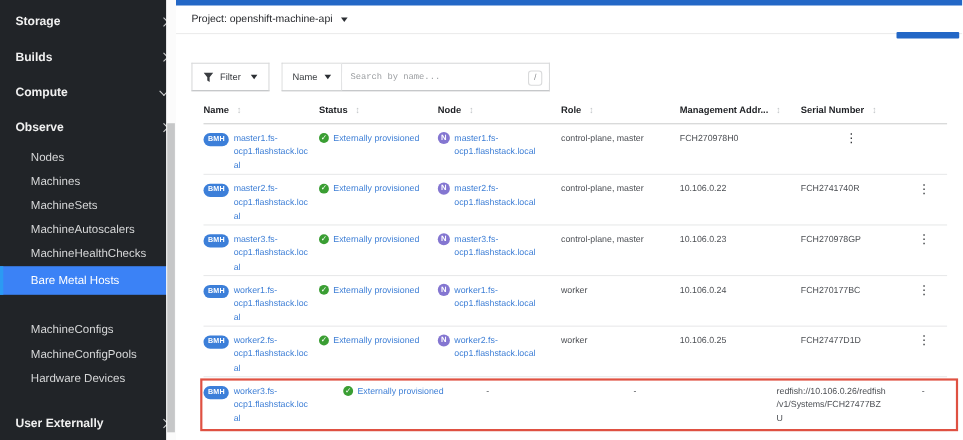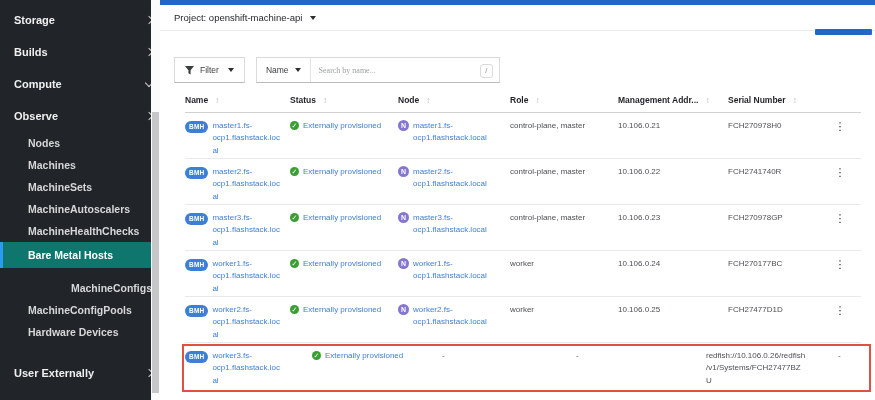--- a/index.html
+++ b/index.html
@@ -13,29 +13,29 @@
     position:absolute; left:0; top:0; bottom:0; width:166px;
     background:#212428; padding-top:4px; color:#f0f0f0;
   }
   .nav-item {
     display:flex; justify-content:space-between; align-items:center;
     padding:10px 14px; font-size:11px; font-weight:700; color:#f0f0f0;
     cursor:pointer;
   }
   .sub-list { padding-bottom:2px; }
   .sub-item {
-    padding:5px 14px 5px 28px; font-size:10.5px; font-weight:700;
+    padding:5px 14px 5px 28px; font-size:10.5px; font-weight:400;
     color:#d6d7d8; cursor:pointer;
   }
   .sub-item.active {
-    background:#0f766e; color:#ffffff;
+    background:#3b82f6; color:#ffffff;
     border-left:3px solid #2b9af3; padding-left:25px;
     padding-top:7px; padding-bottom:7px;
   }
-  .sub-item.group-gap { margin-top:9px;text-align:right; }
+  .sub-item.group-gap { margin-top:21px; }
   .nav-item.section-gap { margin-top:12px; }
   .chev {
     width:6px; height:6px; border-right:1.6px solid #cfd0d1;
     border-bottom:1.6px solid #cfd0d1; flex:0 0 auto;
   }
   .chev.right { transform:rotate(-45deg); }
   .chev.down  { transform:rotate(45deg); margin-top:-3px; }
   
   .side-scroll {
     position:absolute; left:151px; top:0; bottom:0; width:9px; background:#fbfbfb;
@@ -76,21 +76,21 @@
   }
   .name-select {
     display:flex; align-items:center; gap:6px; padding:0 9px;
     border-right:1px solid #e2e3e4; font-size:8.5px; color:#3a3d41;
     background:#fff; border-top:0; border-left:0; border-bottom:0;
     font-family:inherit; cursor:pointer;
   }
   .search-wrap { position:relative; display:flex; align-items:center; }
   .search-wrap input {
     width:188px; border:0; outline:none; font-size:8px; padding:0 24px 0 8px;
-    color:#3a3d41; font-family:Liberation Serif, serif;
+    color:#3a3d41; font-family:Liberation Mono, monospace;
   }
   .search-wrap input::placeholder { color:#9b9ea1; }
   .kbd {
     position:absolute; right:6px; top:6px; height:14px; line-height:12px;
     border:1px solid #d9dadb; border-radius:3px; padding:0 4px;
     font-size:8px; color:#8a8d90; background:#fff;
   }
   
   .table { position:relative; margin:7px 14px 0 25px; }
   .grid-row {
@@ -252,21 +252,20 @@
             </div>
             <div class="cell flexcell">
               <span class="check-circle">✓</span>
               <span class="link">Externally provisioned</span>
             </div>
             <div class="cell flexcell">
               <span class="node-circle">N</span>
               <span class="link wrap-node">master1.fs-ocp1.flashstack.local</span>
             </div>
             <div class="cell">control-plane, master</div>
-            <div class="cell"><span class="wrap-addr">10.106.0.21</span></div>
             <div class="cell">FCH270978H0</div>
             <div class="kebab">⋮</div>
           </div>
           <div class="grid-row row">
             <div class="cell flexcell">
               <span class="bmh-badge">BMH</span>
               <span class="link wrap-narrow">master2.fs-ocp1.flashstack.local</span>
             </div>
             <div class="cell flexcell">
               <span class="check-circle">✓</span>

